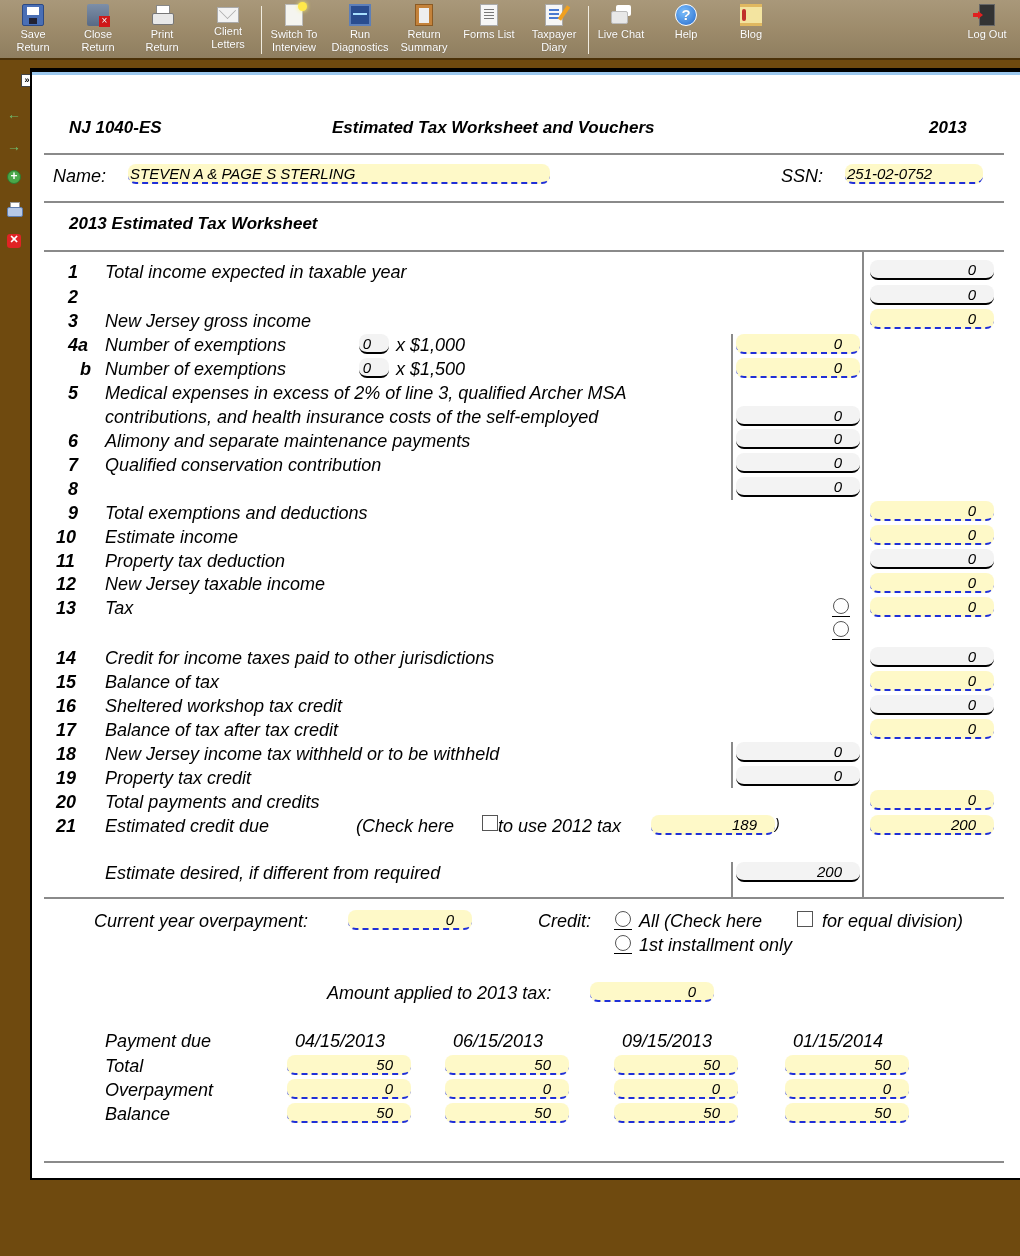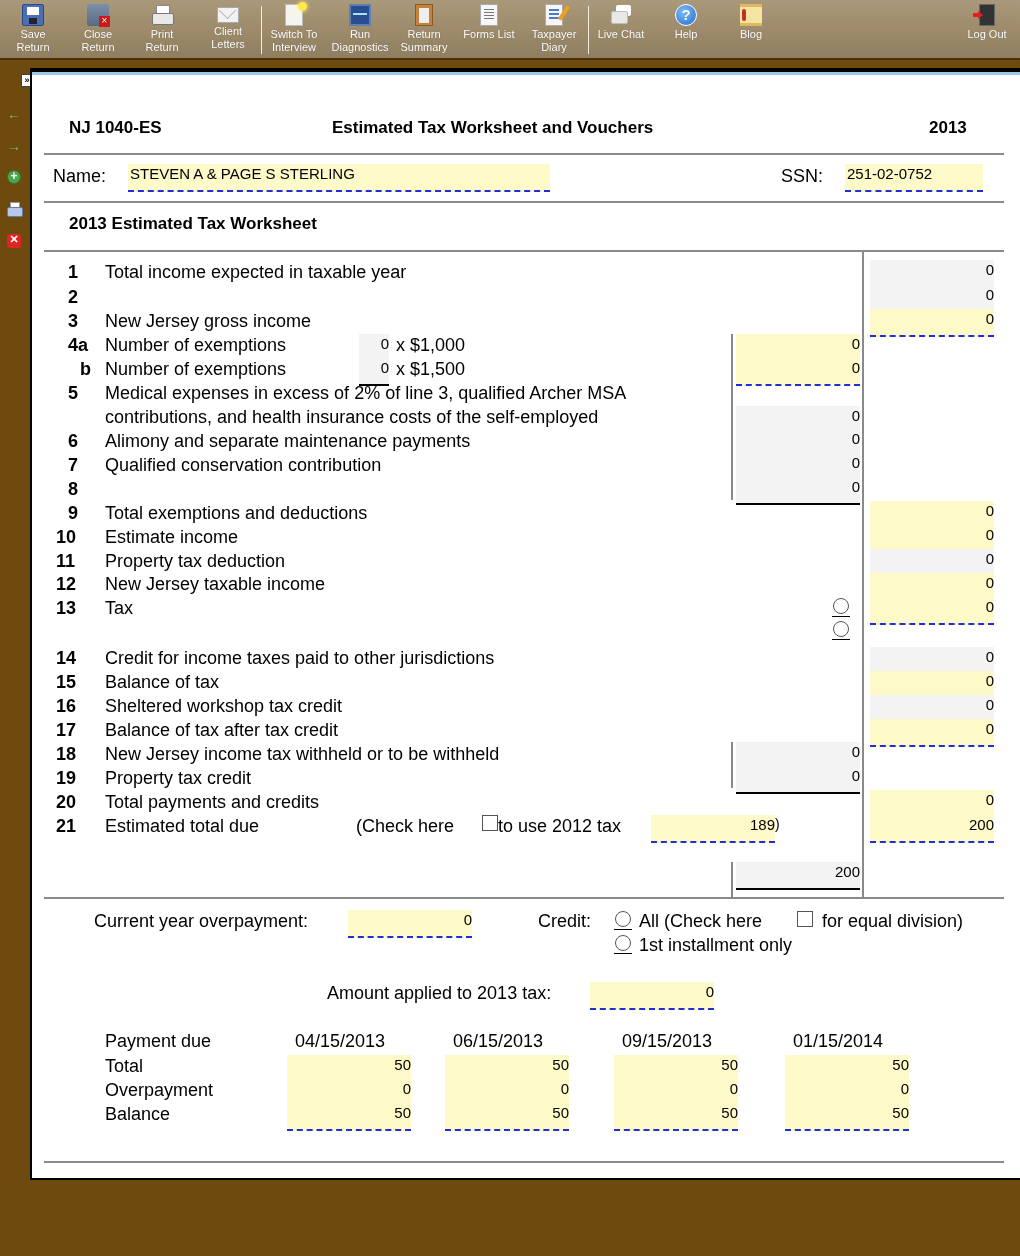--- a/index.html
+++ b/index.html
@@ -59,34 +59,34 @@
   .s-add { background: #4aa84a; border-radius: 50%; border: 1px solid #2e7a2e; }
   .s-add::before { content: "+"; position: absolute; left: 0; top: -2px; width: 12px; text-align: center; color: #fff; font-size: 12px; font-weight: bold; }
   .s-print::before { content: ""; position: absolute; left: 3px; top: 0; width: 8px; height: 5px; background: #fff; border: 1px solid #999; }
   .s-print::after { content: ""; position: absolute; left: 0; top: 5px; width: 14px; height: 8px; background: #b7c9e6; border: 1px solid #5f7eb0; border-radius: 2px; }
   .s-del { background: #e02424; border-radius: 3px; }
   .s-del::before { content: "✕"; position: absolute; left: 0; top: -1px; width: 14px; text-align: center; color: #fff; font-size: 11px; font-weight: bold; }
 
   
   .panel {
     position: absolute; left: 30px; top: 68px; width: 990px; height: 1112px;
-    background: #fff; border: 2px solid #000; border-top: 4px solid #000; border-right: none;
+    background: #fff; border: 2px solid #000; border-top: 4px solid #000; border-right: none; font-style: italic;
   }
   .panel::before { content: ""; position: absolute; left: 0; right: 0; top: 0; height: 3px; background: #9cc8ee; }
 
   .abs { position: absolute; }
   .hdr { font-weight: bold; font-size: 17px; color: #000; }
   .hr { position: absolute; height: 2px; background: #8a8a8a; }
   .vr { position: absolute; width: 2px; background: #8a8a8a; }
   .txt { font-size: 18px; color: #000; white-space: nowrap; }
   .num { font-weight: bold; font-size: 18px; color: #000; }
 
   .field {
-    position: absolute; height: 28px; font-size: 15px; text-align: right; padding-right: 0;
-    line-height: 20px; color: #000;
+    position: absolute; height: 20px; font-size: 15px; text-align: right; padding-right: 18px;
+    line-height: 20px; color: #000; border-radius: 8px;
   }
   .f-input { background: #fef9c8; border-bottom: 2px dashed #1f2fd8; cursor: text; }
   .f-calc { background: #f3f3f3; border-bottom: 2px solid #000; }
   .f-left { text-align: left; padding-left: 2px; }
 
   .radio { position: absolute; width: 16px; height: 16px; border: 1.5px solid #555; border-radius: 50%; cursor: pointer; background: #fff; }
   .radio::after { content: ""; position: absolute; left: -2px; right: -2px; bottom: -4px; height: 1.5px; background: #000; }
   .check { position: absolute; width: 16px; height: 16px; border: 1.5px solid #555; background: #fff; cursor: pointer; }
 </style>
 </head>
@@ -269,27 +269,28 @@
 
     <div class="abs num" style="left:56px; top:768px">19</div>
     <div class="abs txt" style="left:105px; top:768px">Property tax credit</div>
     <div class="field f-calc" style="left:736px; top:766px; width:124px">0</div>
 
     <div class="abs num" style="left:56px; top:792px">20</div>
     <div class="abs txt" style="left:105px; top:792px">Total payments and credits</div>
     <div class="field f-input" style="left:870px; top:790px; width:124px">0</div>
 
     <div class="abs num" style="left:56px; top:816px">21</div>
-    <div class="abs txt" style="left:105px; top:816px">Estimated total due</div>
+    <div class="abs txt" style="left:105px; top:816px">Estimated credit due</div>
     <div class="abs txt" style="left:356px; top:816px">(Check here</div>
     <div class="check" style="left:482px; top:815px"></div>
     <div class="abs txt" style="left:498px; top:816px">to use 2012 tax</div>
     <div class="field f-input" style="left:651px; top:815px; width:124px">189</div>
     <div class="abs txt" style="left:775px; top:816px; font-size:14px">)</div>
     <div class="field f-input" style="left:870px; top:815px; width:124px">200</div>
+    <div class="abs txt" style="left:105px; top:863px">Estimate desired,  if different from required</div>
     <div class="field f-calc" style="left:736px; top:862px; width:124px">200</div>
 
     <div class="hr" style="left:44px; top:897px; width:960px"></div>
 
     <div class="abs txt" style="left:94px; top:911px">Current year overpayment:</div>
     <div class="field f-input" style="left:348px; top:910px; width:124px">0</div>
     <div class="abs txt" style="left:538px; top:911px">Credit:</div>
     <div class="radio" style="left:615px; top:911px"></div>
     <div class="abs txt" style="left:639px; top:911px">All  (Check here</div>
     <div class="check" style="left:797px; top:911px"></div>

